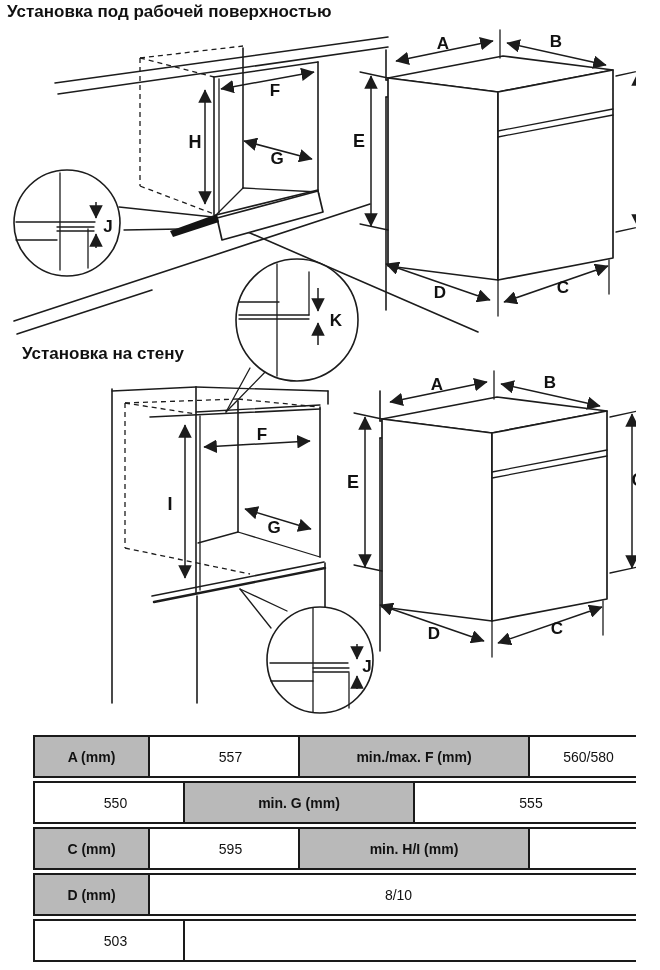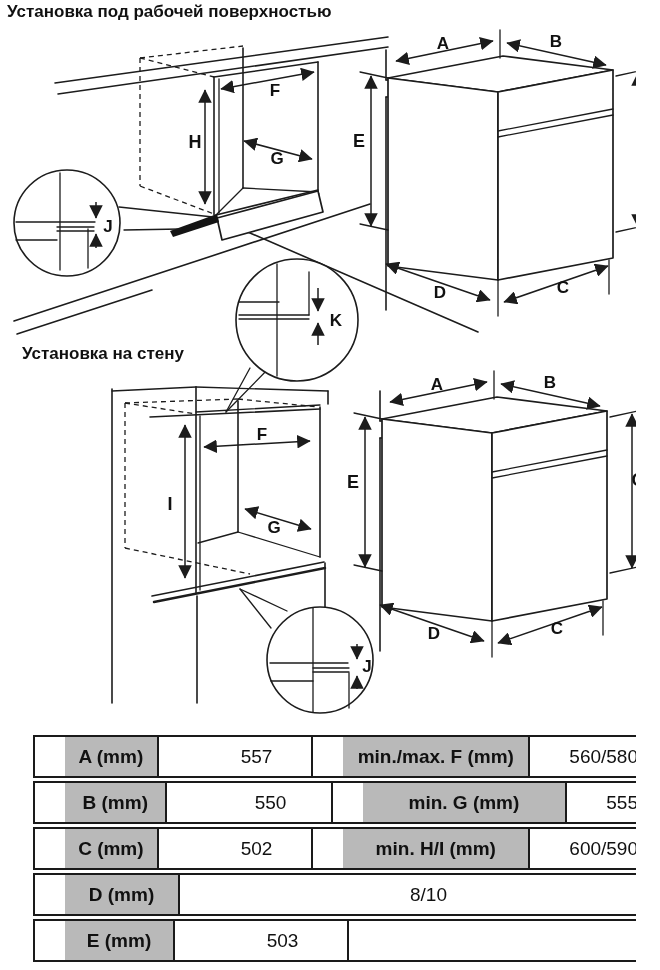--- a/index.html
+++ b/index.html
@@ -16,21 +16,21 @@
   .face {fill:#ffffff;stroke:#1c1c1c;stroke-width:1.7;stroke-linejoin:round;}
   .lbl  {font:700 17px "Liberation Sans",sans-serif;fill:#111;text-anchor:middle;}
   .lblB {font:700 18px "Liberation Sans",sans-serif;fill:#111;text-anchor:middle;}
   .ttl  {font:700 17px "Liberation Sans",sans-serif;fill:#111;}
   
   .dims-table{position:absolute;left:33px;top:735px;width:607px;
               display:flex;flex-direction:column;gap:3px;}
   .trow{display:flex;width:607px;border:2.5px solid #1a1a1a;box-sizing:border-box;
         background:#fff;}
   .tcell{box-sizing:border-box;height:39px;display:flex;align-items:center;
-         justify-content:center;font-size:19px;color:#111;margin-left:30px;}
+         justify-content:center;font-size:14px;color:#111;}
   .tcell.hdr{background:#b9b9b9;font-weight:700;}
   .tcell.val{background:#ffffff;font-weight:400;}
   .c1{width:115px;border-right:2.5px solid #1a1a1a;}
   .c2{width:150px;border-right:2.5px solid #1a1a1a;padding-left:13px;}
   .c3{width:230px;border-right:2.5px solid #1a1a1a;}
   .c4{flex:1;padding-left:9px;}
   .c3.empty{border-right:none;background:#fff;}
   .c4.empty{background:#fff;}
 </style>
 </head>
@@ -220,39 +220,36 @@
 <div class="dims-table">
 
   <div class="trow">
     <div class="tcell hdr c1">A (mm)</div>
     <div class="tcell val c2">557</div>
     <div class="tcell hdr c3">min./max. F (mm)</div>
     <div class="tcell val c4">560/580</div>
   </div>
 
   <div class="trow">
-    <div class="tcell hdr c1">B (mm)</div>
     <div class="tcell val c2">550</div>
     <div class="tcell hdr c3">min. G (mm)</div>
     <div class="tcell val c4">555</div>
   </div>
 
   <div class="trow">
     <div class="tcell hdr c1">C (mm)</div>
-    <div class="tcell val c2">502</div>
+    <div class="tcell val c2">595</div>
     <div class="tcell hdr c3">min. H/I (mm)</div>
-    <div class="tcell val c4">600/590</div>
   </div>
 
   <div class="trow">
     <div class="tcell hdr c1">D (mm)</div>
     <div class="tcell val c4">8/10</div>
   </div>
 
   <div class="trow">
-    <div class="tcell hdr c1">E (mm)</div>
     <div class="tcell val c2">503</div>
     <div class="tcell val c3 empty"></div>
     <div class="tcell val c4 empty"></div>
   </div>
 
 </div>
 </div>
 
 </body></html>

